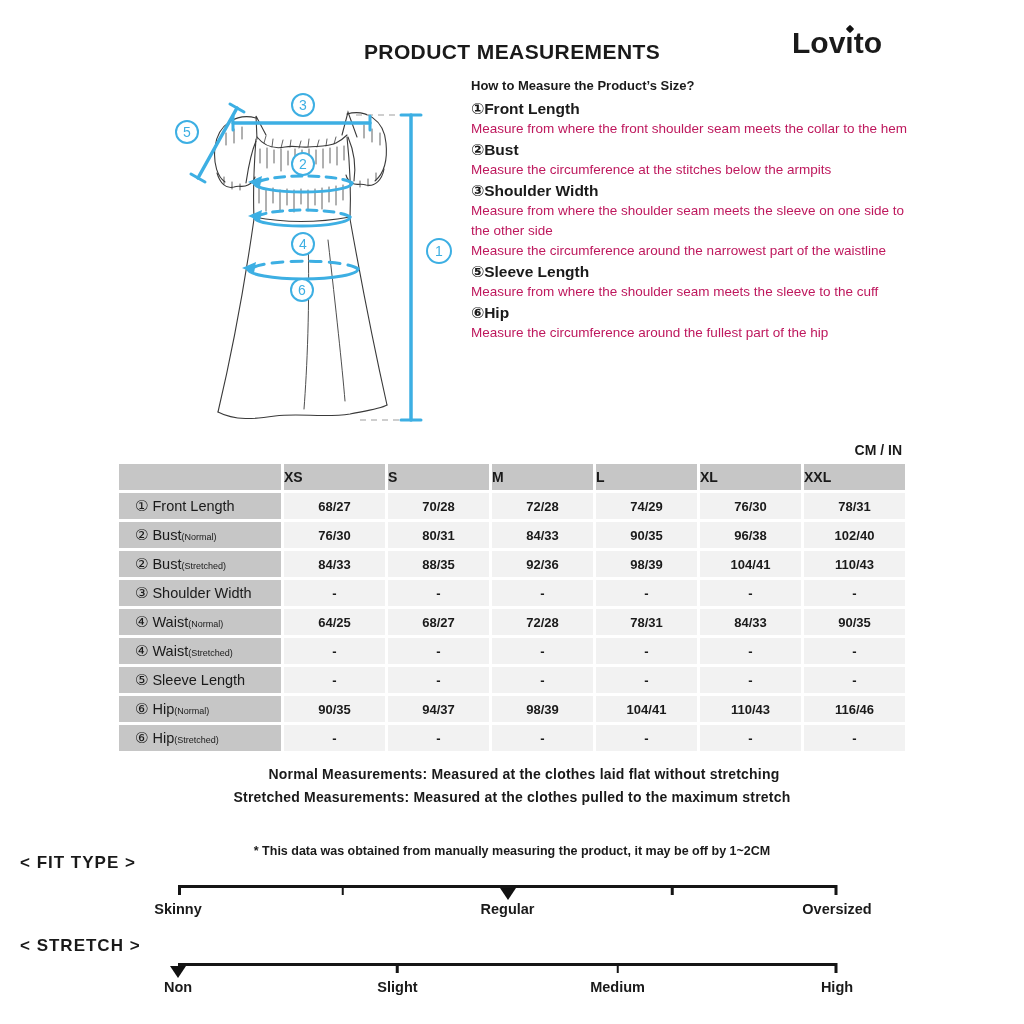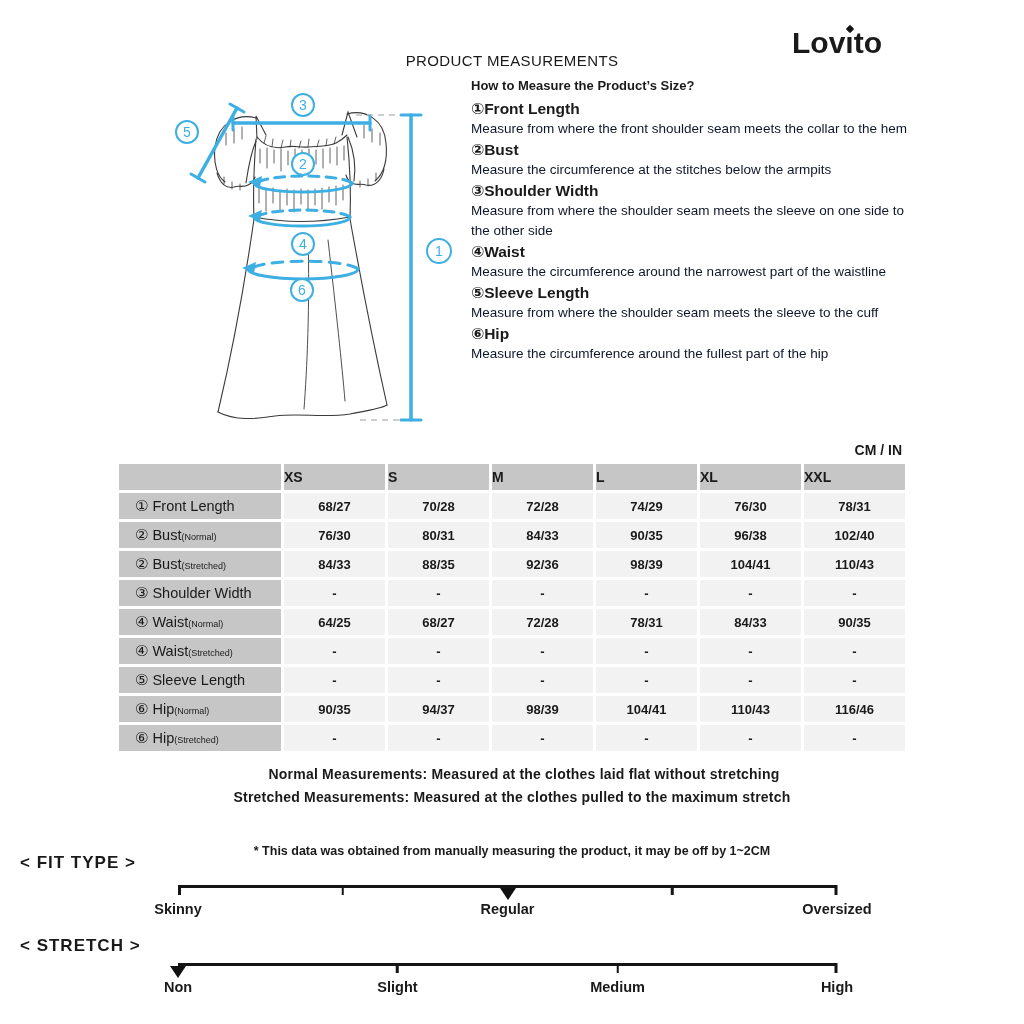--- a/index.html
+++ b/index.html
@@ -1,30 +1,30 @@
 <!DOCTYPE html>
 <html><head>
 <meta charset="utf-8">
 <style>
   html,body{margin:0;padding:0;background:#fff;}
   body{width:1024px;height:1024px;position:relative;overflow:hidden;
        font-family:"Liberation Sans","DejaVu Sans",sans-serif;color:#1a1a1a;}
   .abs{position:absolute;}
 
   
-  .page-title{top:52px;left:0;width:100%;text-align:center;font-size:15px;font-weight:normal;letter-spacing:.4px;}
+  .page-title{top:40px;left:0;width:100%;text-align:center;font-size:21px;font-weight:bold;letter-spacing:.4px;}
   .logo{top:26px;left:792px;font-size:30px;font-weight:bold;letter-spacing:0;}
   .logo-i{position:relative;}
   .logo-dot{position:absolute;top:0px;left:50%;transform:translateX(-50%) rotate(45deg);width:6px;height:6px;background:#111;border-radius:1px;}
 
   
   .howto{top:78px;left:471px;width:436px;}
   .howto-title{font-size:13px;font-weight:bold;margin:0 0 5px 0;}
   .hitem .hlabel{font-size:15.5px;font-weight:bold;line-height:21px;}
-  .hitem .hdesc{font-size:13.5px;color:#0f172a;line-height:20px;}
+  .hitem .hdesc{font-size:13.5px;color:#be185d;line-height:20px;}
 
   
   .diagram{top:85px;left:160px;}
 
   
   .units{top:442px;right:122px;font-size:14px;font-weight:bold;}
   table.size{top:461px;left:116px;border-collapse:separate;border-spacing:3px;table-layout:fixed;width:792px;}
   table.size th,table.size td{height:26px;padding:0;vertical-align:middle;}
   table.size .hdr{background:var(--hdrbg);font-size:14px;font-weight:bold;text-align:left;}
   table.size .corner{background:var(--hdrbg);}
@@ -136,21 +136,20 @@
       </div>
       <div class="hitem">
         <div class="hlabel"><span>②</span><span>Bust</span></div>
         <div class="hdesc">Measure the circumference at the stitches below the armpits</div>
       </div>
       <div class="hitem">
         <div class="hlabel"><span>③</span><span>Shoulder Width</span></div>
         <div class="hdesc">Measure from where the shoulder seam meets the sleeve on one side to the other side</div>
       </div>
       <div class="hitem">
-        <div class="hlabel"><span>④</span><span>Waist</span></div>
         <div class="hdesc">Measure the circumference around the narrowest part of the waistline</div>
       </div>
       <div class="hitem">
         <div class="hlabel"><span>⑤</span><span>Sleeve Length</span></div>
         <div class="hdesc">Measure from where the shoulder seam meets the sleeve to the cuff</div>
       </div>
       <div class="hitem">
         <div class="hlabel"><span>⑥</span><span>Hip</span></div>
         <div class="hdesc">Measure the circumference around the fullest part of the hip</div>
       </div>

